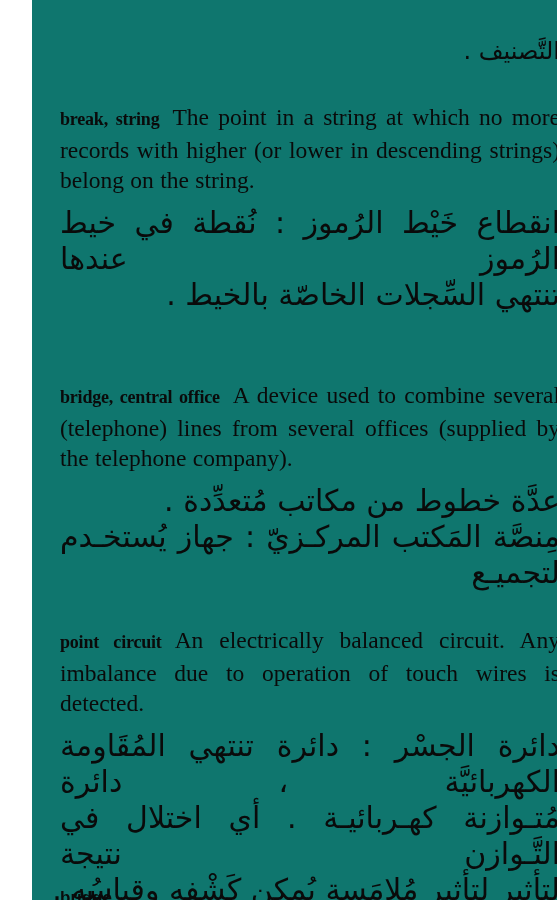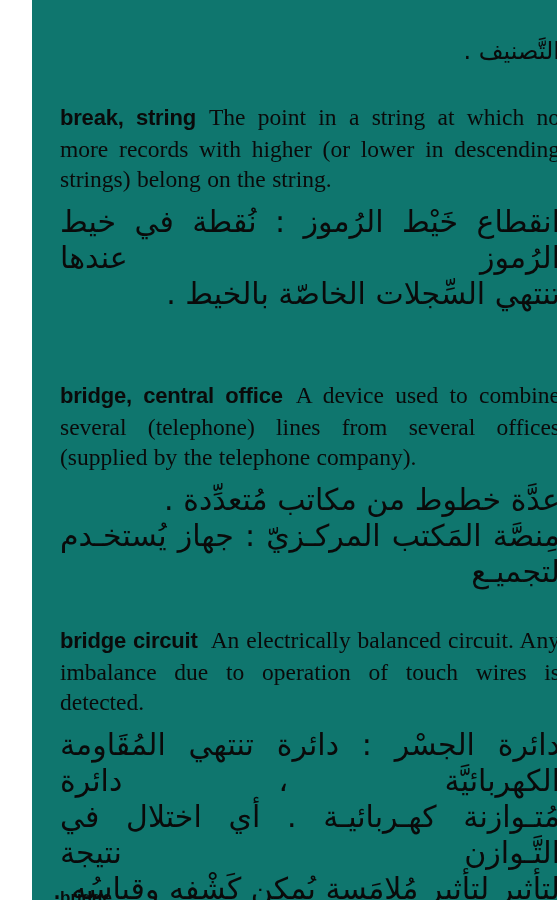--- a/index.html
+++ b/index.html
@@ -53,23 +53,23 @@
   }
   .entry-en {
     text-align: justify;
     text-align-last: left;
     font-size: 23.5px;
     line-height: 30.5px;
     word-spacing: 0.5px;
     hyphens: manual;
   }
   .headword {
-    font-family: Liberation Sans, sans-serif;
+    font-family: Liberation Serif, serif;
     font-weight: bold;
-    font-size: 22px;
+    font-size: 18px;
     letter-spacing: -0.2px;
   }
   .gap {
     display: inline-block;
     width: 13px;
   }
   .entry-ar {
     direction: rtl;
     text-align: justify;
     text-align-last: right;
@@ -135,21 +135,21 @@
         <span class="headword">bridge, central office</span><span class="gap"></span><span>A device used to combine several (telephone) lines from several offices (supplied by the telephone company).</span>
       </div>
       <div class="entry-ar">
         <span class="ar-line right">عدَّة خطوط من مكاتب مُتعدِّدة .</span>
         <span class="ar-line stretch">مِنصَّة المَكتب المركـزيّ : جهاز يُستخـدم لتجميـع</span>
       </div>
     </div>
 
     <div class="entry" id="entry-bridge-circuit">
       <div class="entry-en">
-        <span class="headword">bridge circuit</span><span class="gap"></span><span>An electrically balanced circuit. Any imbalance due to operation of touch wires is detected.</span>
+        <span class="headword">point circuit</span><span class="gap"></span><span>An electrically balanced circuit. Any imbalance due to operation of touch wires is detected.</span>
       </div>
       <div class="entry-ar">
         <span class="ar-line stretch">دائرة الجسْر : دائرة تنتهي المُقَاومة الكهربائيَّة ، دائرة</span>
         <span class="ar-line stretch">مُتـوازنة كهـربائيـة . أي اختلال في التَّـوازن نتيجة</span>
         <span class="ar-line right">لتأثير لتأثيرِ مُلامَسة يُمكن كَشْفه وقياسُه .</span>
       </div>
     </div>
 
     <div class="cut-off">bridge, ...</div>
 

